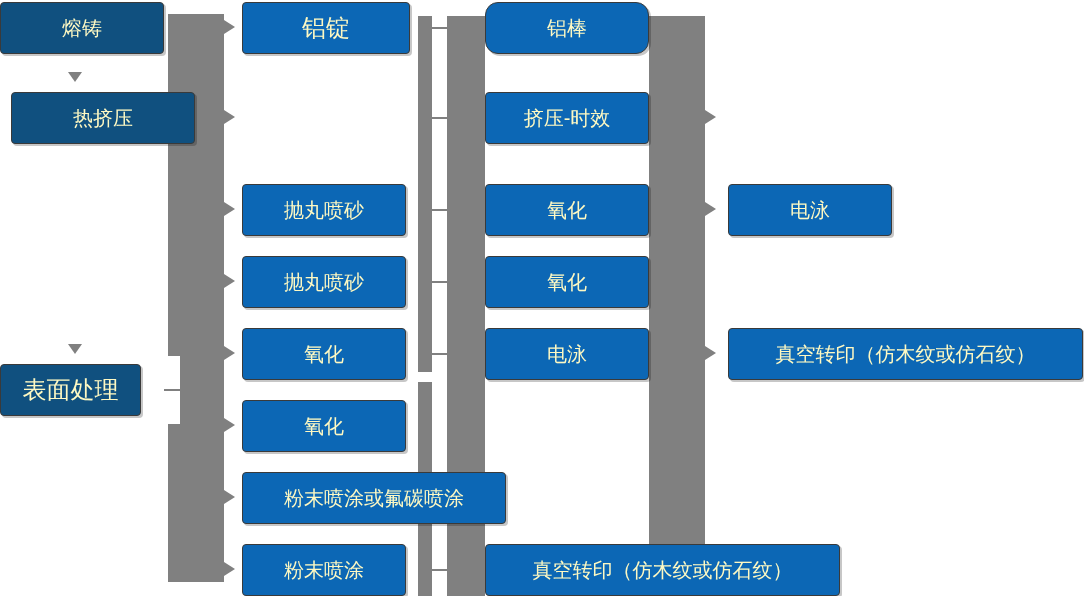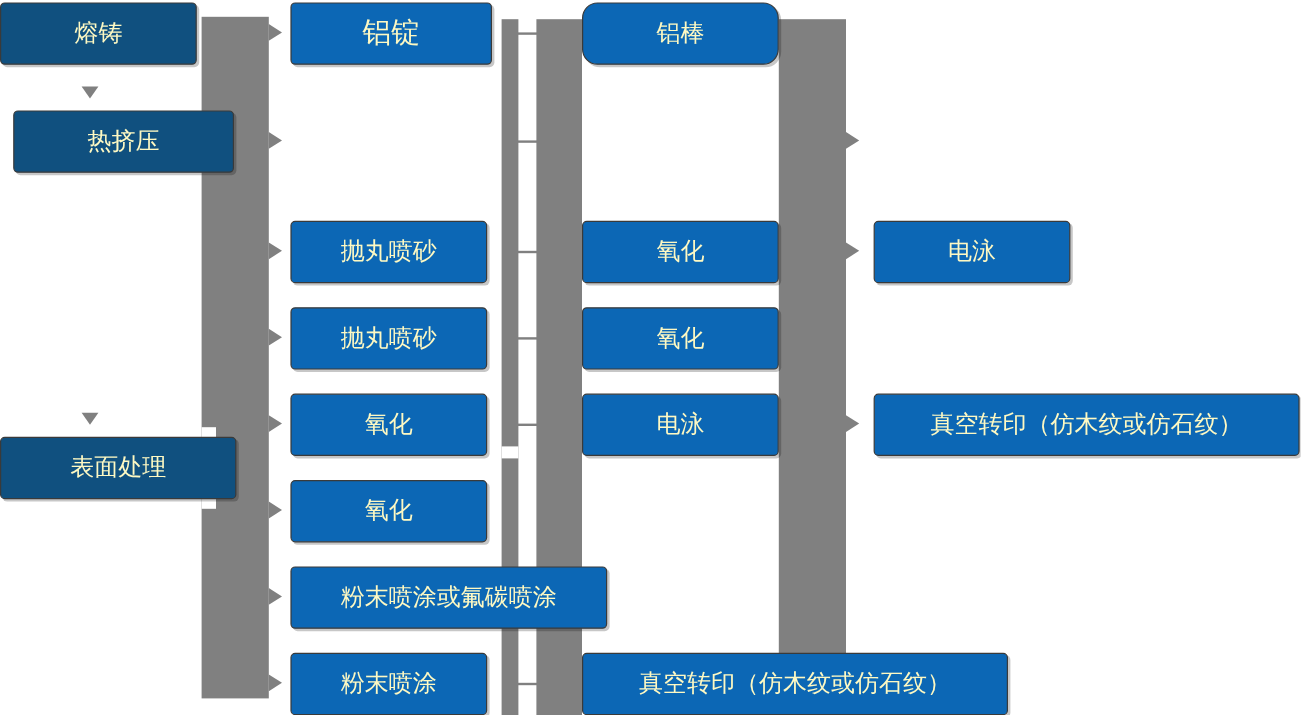--- a/index.html
+++ b/index.html
@@ -103,21 +103,21 @@
 
   <div class="gray-arrow-down" style="left:68px; top:72px;"></div>
   <div class="gray-arrow-down" style="left:68px; top:344px;"></div>
 
   <div class="node dark" style="left:0px; top:2px; width:164px; height:52px; font-size:20px;">
     <span class="lbl">熔铸</span>
   </div>
   <div class="node dark" style="left:0px; top:92px; width:184px; height:52px; font-size:20px;margin-left:11px;">
     <span class="lbl">热挤压</span>
   </div>
-  <div class="node dark" style="left:0px; top:364px; width:197px; height:52px; font-size:20px;">
+  <div class="node dark" style="left:0px; top:364px; width:141px; height:52px; font-size:24px;">
     <span class="lbl">表面处理</span>
   </div>
 
   <div class="node light" style="left:242px; top:2px; width:168px; height:52px; font-size:24px;">
     <span class="lbl">铝锭</span>
   </div>
   <div class="node light" style="left:242px; top:184px; width:164px; height:52px; font-size:20px;">
     <span class="lbl">抛丸喷砂</span>
   </div>
   <div class="node light" style="left:242px; top:256px; width:164px; height:52px; font-size:20px;">
@@ -132,20 +132,23 @@
   <div class="node light" style="left:242px; top:472px; width:264px; height:52px; font-size:20px;">
     <span class="lbl">粉末喷涂或氟碳喷涂</span>
   </div>
   <div class="node light" style="left:242px; top:544px; width:164px; height:52px; font-size:20px;">
     <span class="lbl">粉末喷涂</span>
   </div>
 
   <div class="node light" style="left:485px; top:2px; width:164px; height:52px; font-size:20px;border-radius:13px;">
     <span class="lbl">铝棒</span>
   </div>
+  <div class="node light" style="left:485px; top:92px; width:164px; height:52px; font-size:20px;">
+    <span class="lbl">挤压-时效</span>
+  </div>
   <div class="node light" style="left:485px; top:184px; width:164px; height:52px; font-size:20px;">
     <span class="lbl">氧化</span>
   </div>
   <div class="node light" style="left:485px; top:256px; width:164px; height:52px; font-size:20px;">
     <span class="lbl">氧化</span>
   </div>
   <div class="node light" style="left:485px; top:328px; width:164px; height:52px; font-size:20px;">
     <span class="lbl">电泳</span>
   </div>
   <div class="node light" style="left:485px; top:544px; width:355px; height:52px; font-size:20px;">

